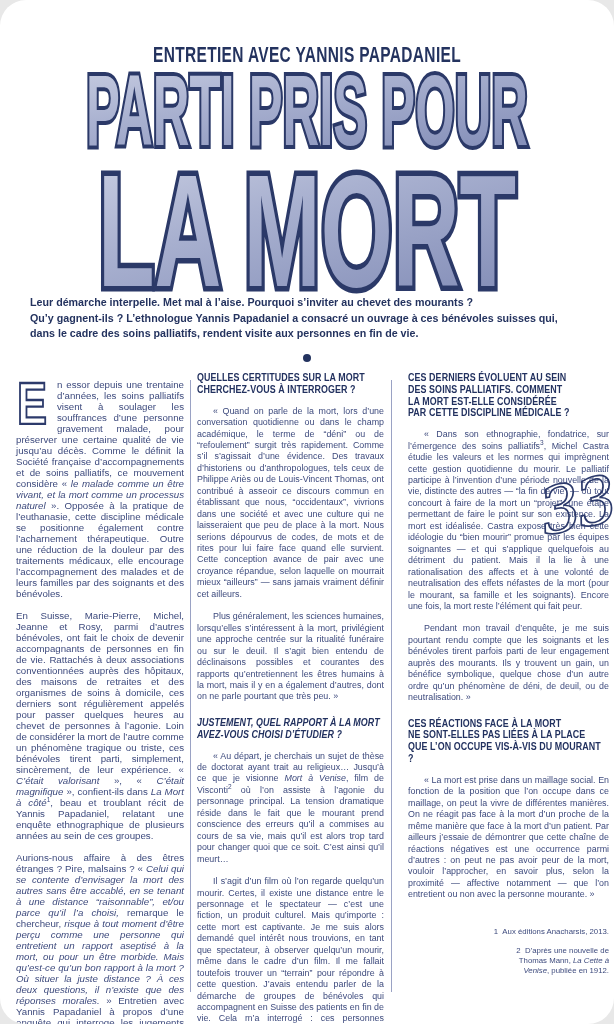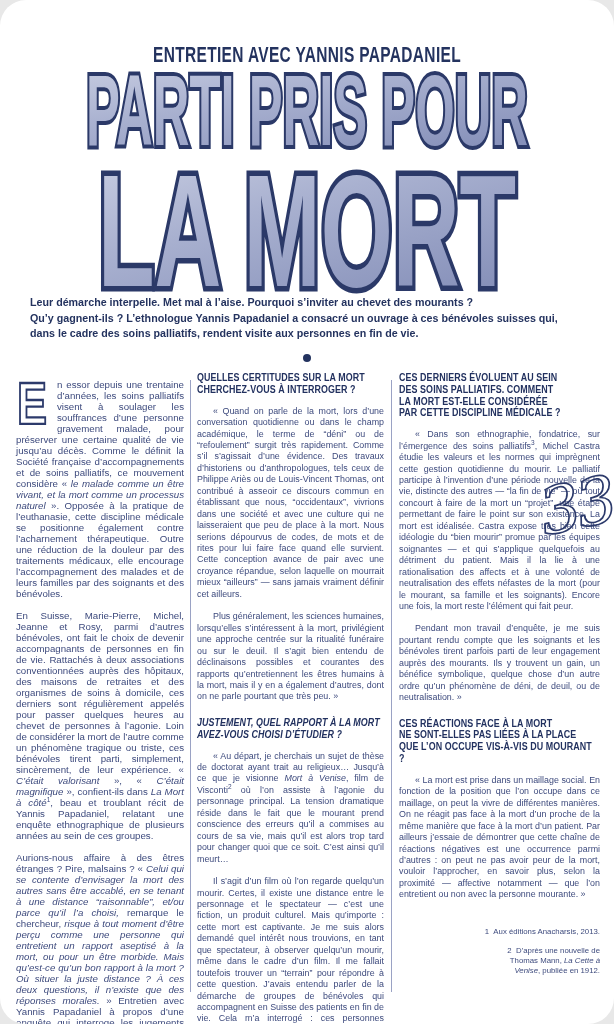--- a/index.html
+++ b/index.html
@@ -30,21 +30,21 @@
     line-height:15.6px; color:#24335f;
   }
   #sep-dot {
     position:absolute; top:354px; left:50%; margin-left:-4px;
     width:8px; height:8px; border-radius:50%; background:#24335f;
   }
   
   .col { position:absolute; color:#3d4a7d; text-align:justify; hyphens:auto; }
   #col1 { top:379px; left:16px;  width:168px; font-size:9.7px; line-height:11px; }
   #col2 { top:372px; left:197px; width:187px; font-size:8.9px; line-height:11.45px; }
-  #col3 { top:372px; left:399px; width:201px; font-size:8.9px; line-height:11.45px; }
+  #col3 { top:372px; left:408px; width:201px; font-size:8.9px; line-height:11.45px; }
   .col p { margin:0 0 11px 0; }
   #col2 p, #col3 p { text-indent:16px; }
   .vdiv { position:absolute; top:380px; width:1px; height:612px; background:#9aa2c4; }
   #vdiv1 { left:190px; } #vdiv2 { left:391px; }
   .q {
     font-weight:bold; font-size:10.6px; line-height:11.8px;
     color:#22315f; letter-spacing:0.1px;
     transform:scaleX(0.84); transform-origin:0 0; width:119%;
     margin:0 0 10px 0; text-align:left; text-indent:0; hyphens:none;
   }

